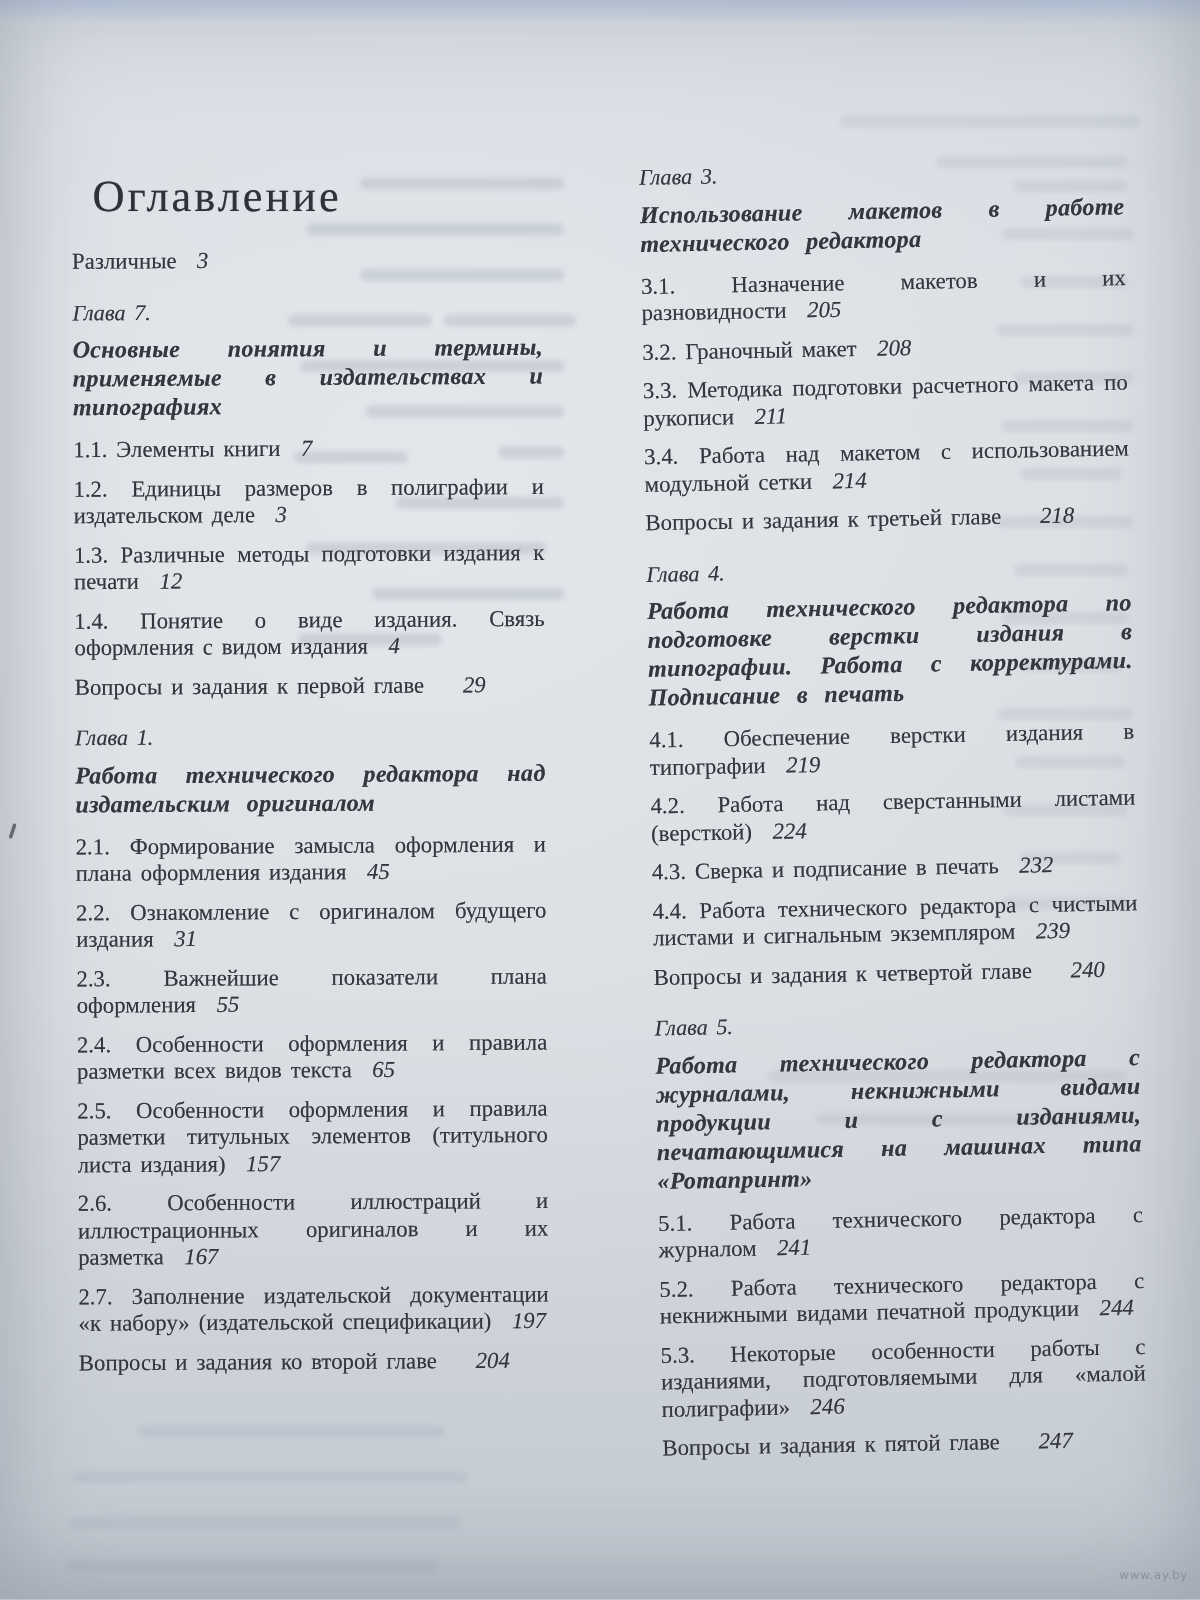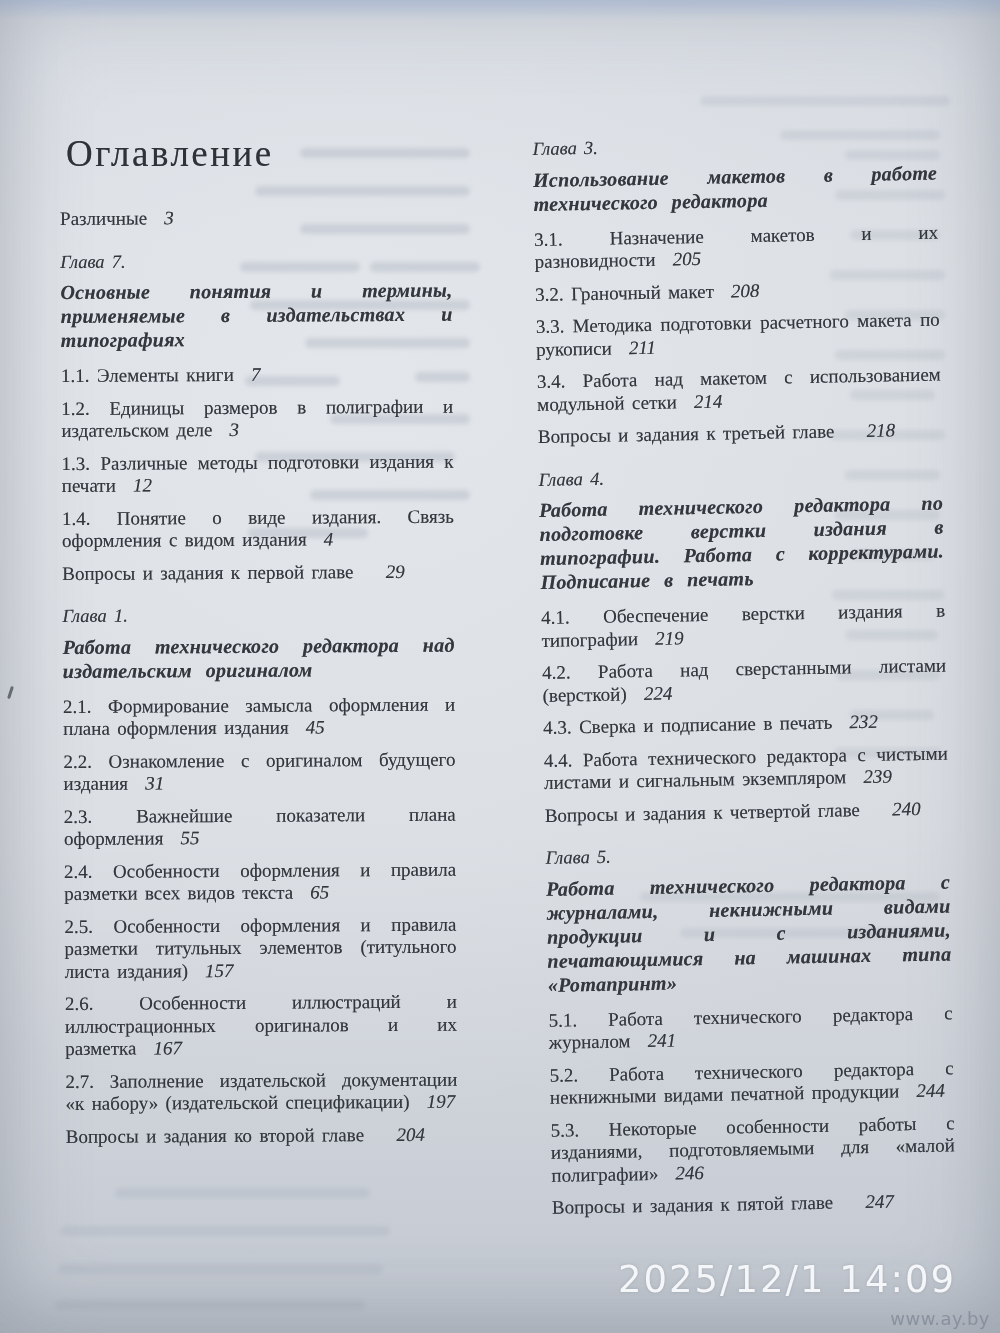--- a/index.html
+++ b/index.html
@@ -18,21 +18,21 @@
     position:absolute;left:0;top:0;width:100%;height:20px;
     background:linear-gradient(180deg, rgba(185,200,226,.85), rgba(185,200,226,0));
     pointer-events:none;
   }
   .vignette{
     position:absolute;inset:0;pointer-events:none;
     box-shadow:inset 0 0 90px rgba(95,105,120,.28), inset 0 -30px 60px rgba(120,128,140,.18);
   }
 
   .page-title{
-    position:absolute;left:62px;top:128px;margin:4px;
+    position:absolute;left:62px;top:128px;margin:15px;
     font-size:37px;font-weight:400;letter-spacing:2.5px;color:#2e333a;
     text-shadow:0 0 .6px rgba(46,51,58,.6);
   }
 
   .col{position:absolute;text-shadow:0 0 .5px rgba(52,56,62,.55);}
   .col-left{left:60px;top:208px;width:392px;transform:rotate(-.35deg);transform-origin:left top;}
   .col-right{left:532px;top:118px;width:404px;transform:rotate(-1.05deg);transform-origin:left top;}
 
   .toc-entry{
     margin:0 0 10px;font-size:19px;line-height:22.5px;
@@ -59,21 +59,21 @@
   .timestamp{
     position:absolute;right:44px;top:1258px;
     font-family:"DejaVu Sans","Liberation Sans",sans-serif;
     font-size:37px;font-weight:400;letter-spacing:2px;
     color:rgba(249,250,252,.95);
     text-shadow:0 0 3px rgba(130,138,148,.45);
   }
   .watermark{
     position:absolute;right:10px;top:1308px;
     font-family:"DejaVu Sans","Liberation Sans",sans-serif;
-    font-size:18px;color:rgba(128,138,150,.8);letter-spacing:.5px;
+    font-size:10px;color:rgba(128,138,150,.8);letter-spacing:.5px;
   }
 </style>
 </head>
 <body>
 
 <div class="photo">
 
   <div class="top-strip"></div>
 
   <div id="ghost-layer">
@@ -158,15 +158,14 @@
       <p class="toc-entry type-item"><span>5.1. Работа технического редактора с журналом</span><span class="pg">241</span></p>
       <p class="toc-entry type-item"><span>5.2. Работа технического редактора с некнижными видами печатной продукции</span><span class="pg">244</span></p>
       <p class="toc-entry type-item"><span>5.3. Некоторые особенности работы с изданиями, подготовляемыми для «малой полиграфии»</span><span class="pg">246</span></p>
       <p class="toc-entry type-questions"><span>Вопросы и задания к пятой главе</span><span class="pg">247</span></p>
     </div>
 
   <div class="edge-mark"></div>
 
   <div class="vignette"></div>
 
-  <div class="timestamp">2025/12/1 14:09</div>
   <div class="watermark">www.ay.by</div>
 </div>
 
 </body></html>

